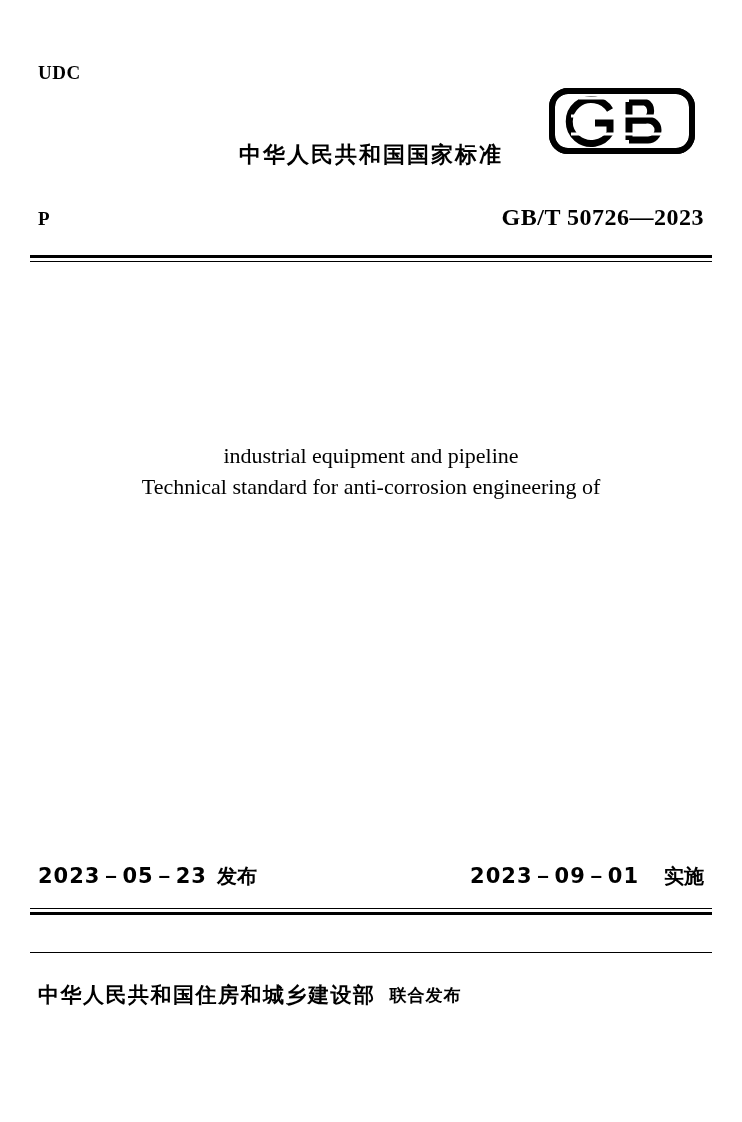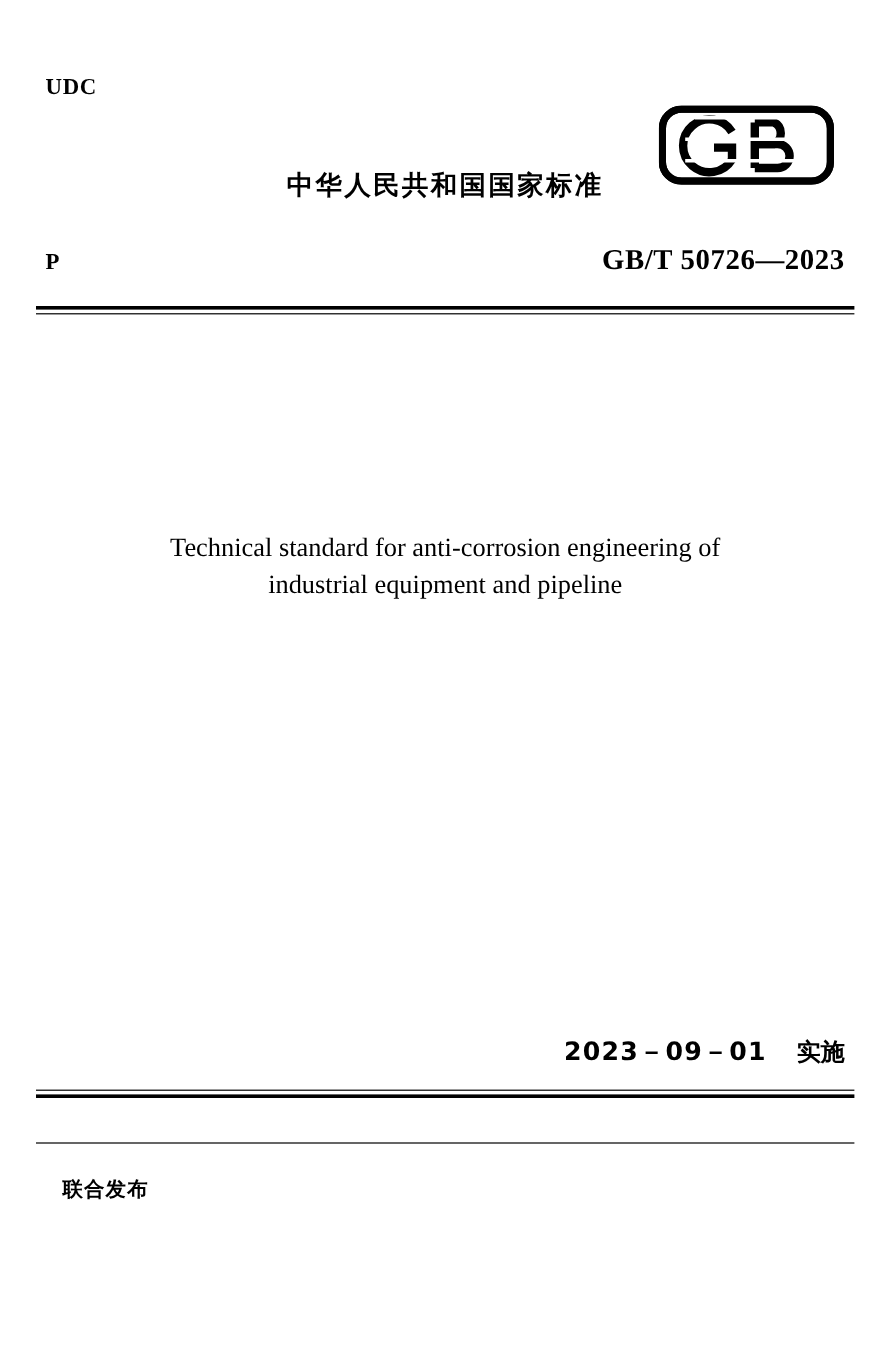--- a/index.html
+++ b/index.html
@@ -189,32 +189,36 @@
     </svg>
   </div>
 
   <div class="class-p">P</div>
   <div class="std-no">GB/T 50726—2023</div>
 
   <div class="rule rule-top-thick"></div>
   <div class="rule rule-top-thin"></div>
 
   <div class="title-en">
+    <div>industrial equipment and pipeline</div>
     <div>Technical standard for anti‑corrosion engineering of</div>
-    <div>industrial equipment and pipeline</div>
-  </div>
-
+  </div>
+
+  <div class="date-issue">
+    <span class="num">2023－05－23</span><span class="word">发布</span>
+  </div>
 
   <div class="date-effect">
     <span class="num">2023－09－01</span><span class="word">实施</span>
   </div>
 
   <div class="rule rule-bot-thin"></div>
   <div class="rule rule-bot-thick"></div>
   <div class="rule rule-foot-thin"></div>
 
   <div class="publishers">
     <div class="pub-names">
+      <div class="pub-line1">中华人民共和国住房和城乡建设部</div>
     </div>
     <div class="pub-joint">联合发布</div>
   </div>
 
 </div>
 
 </body></html>

